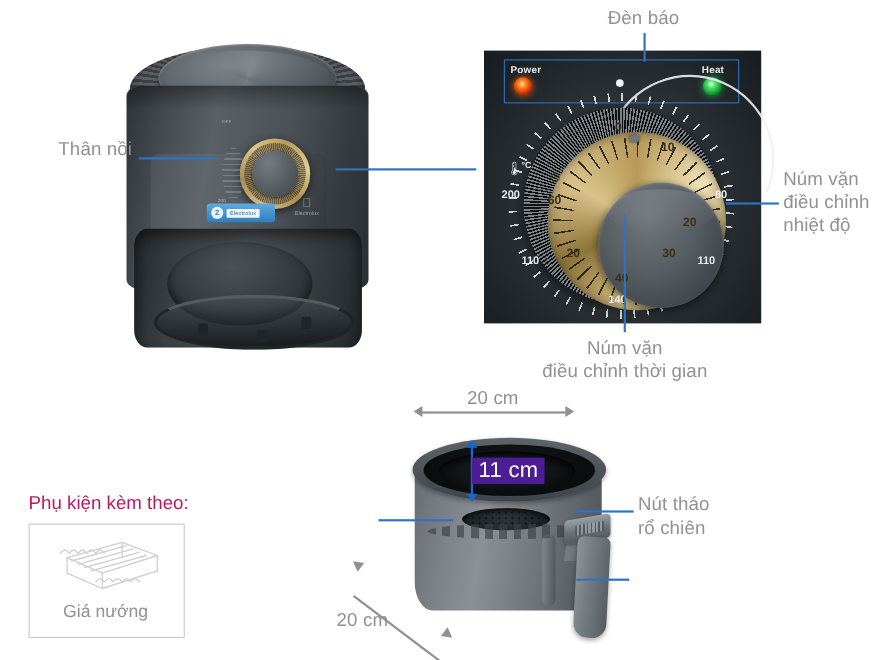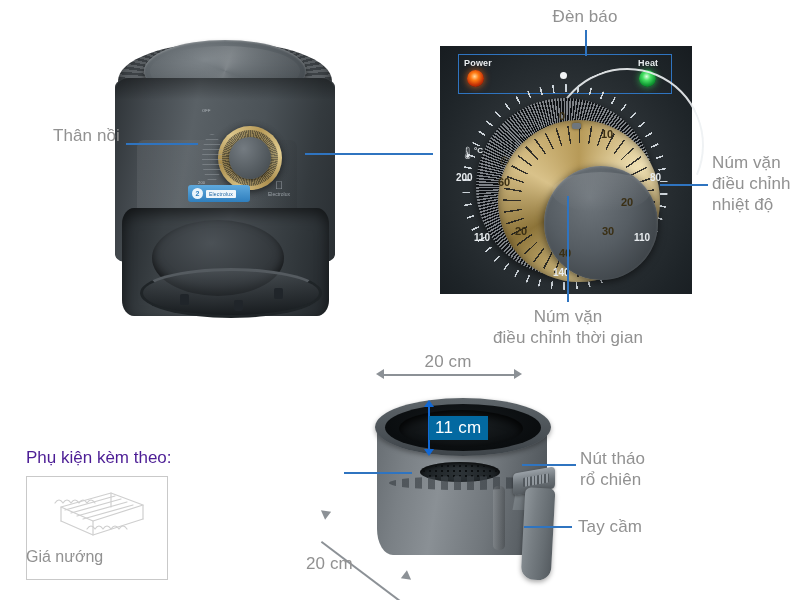--- a/index.html
+++ b/index.html
@@ -230,34 +230,34 @@
   }
   .bk-side-strip{
     position:absolute;left:128px;top:108px;width:12px;height:64px;border-radius:5px;
     background:linear-gradient(90deg,rgba(255,255,255,.12),rgba(0,0,0,.18));
   }
 
   
   .dim-line{position:absolute;background:#8c9196;}
   .arw{position:absolute;width:0;height:0;}
   .badge-11{
-    position:absolute;background:#0369a1;color:#ffffff;font-size:17px;line-height:22px;
+    position:absolute;background:#4c1d95;color:#ffffff;font-size:20px;line-height:22px;
     padding:1px 6px;letter-spacing:.3px;
   }
   .blue-v{position:absolute;width:2px;background:#1268d4;}
   .blue-arrow-up{position:absolute;width:0;height:0;border-left:5px solid transparent;
     border-right:5px solid transparent;border-bottom:7px solid #1268d4;}
   .blue-arrow-dn{position:absolute;width:0;height:0;border-left:5px solid transparent;
     border-right:5px solid transparent;border-top:7px solid #1268d4;}
 
   
-  .acc-title{position:absolute;left:26px;top:448px;color:#4c1d95;font-size:17px;}
+  .acc-title{position:absolute;left:26px;top:448px;color:#be185d;font-size:17px;}
   .acc-box{position:absolute;left:26px;top:476px;width:140px;height:102px;
     border:1px solid #c9c9c9;background:#fff;}
-  .acc-label{position:absolute;left:26px;top:548px;width:140px;
+  .acc-label{position:absolute;left:26px;top:548px;width:140px;text-align:center;
     color:#919191;font-size:16px;}
 </style>
 </head>
 <body>
 
 <div class="stage">
 
   <div class="product">
     <div class="pot-top"></div>
     <div class="lid"></div>
@@ -372,21 +372,20 @@
   <div class="arw" style="left:403px;top:572px;border-top:5px solid transparent;border-bottom:5px solid transparent;border-left:9px solid #8c9196;transform:rotate(37deg);"></div>
   <div class="callout l abs" style="left:306px;top:553px;width:90px;">20 cm</div>
 
   <div class="lead h" style="left:344px;top:472px;width:68px;"></div>
 
   <div class="lead h" style="left:522px;top:464px;width:54px;"></div>
   <div class="callout l abs" style="left:580px;top:448px;width:124px;">Nút tháo
 rổ chiên</div>
 
   <div class="lead h" style="left:524px;top:526px;width:48px;"></div>
-  <div class="callout l abs" style="left:578px;top:516px;width:110px;">Tay cầm</div>
 
   <div class="acc-title">Phụ kiện kèm theo:</div>
   <div class="acc-box">
     <svg width="138" height="70" viewBox="0 0 138 70">
       <g stroke="#cfcfcf" stroke-width="1.2" fill="none" stroke-linejoin="round" stroke-linecap="round">
         <path d="M34 30 L84 16 L116 28 L66 44 Z"></path>
         <path d="M38 33 L88 19"></path>
         <path d="M44 36 L94 22"></path>
         <path d="M50 39 L100 25"></path>
         <path d="M56 42 L106 28"></path>

